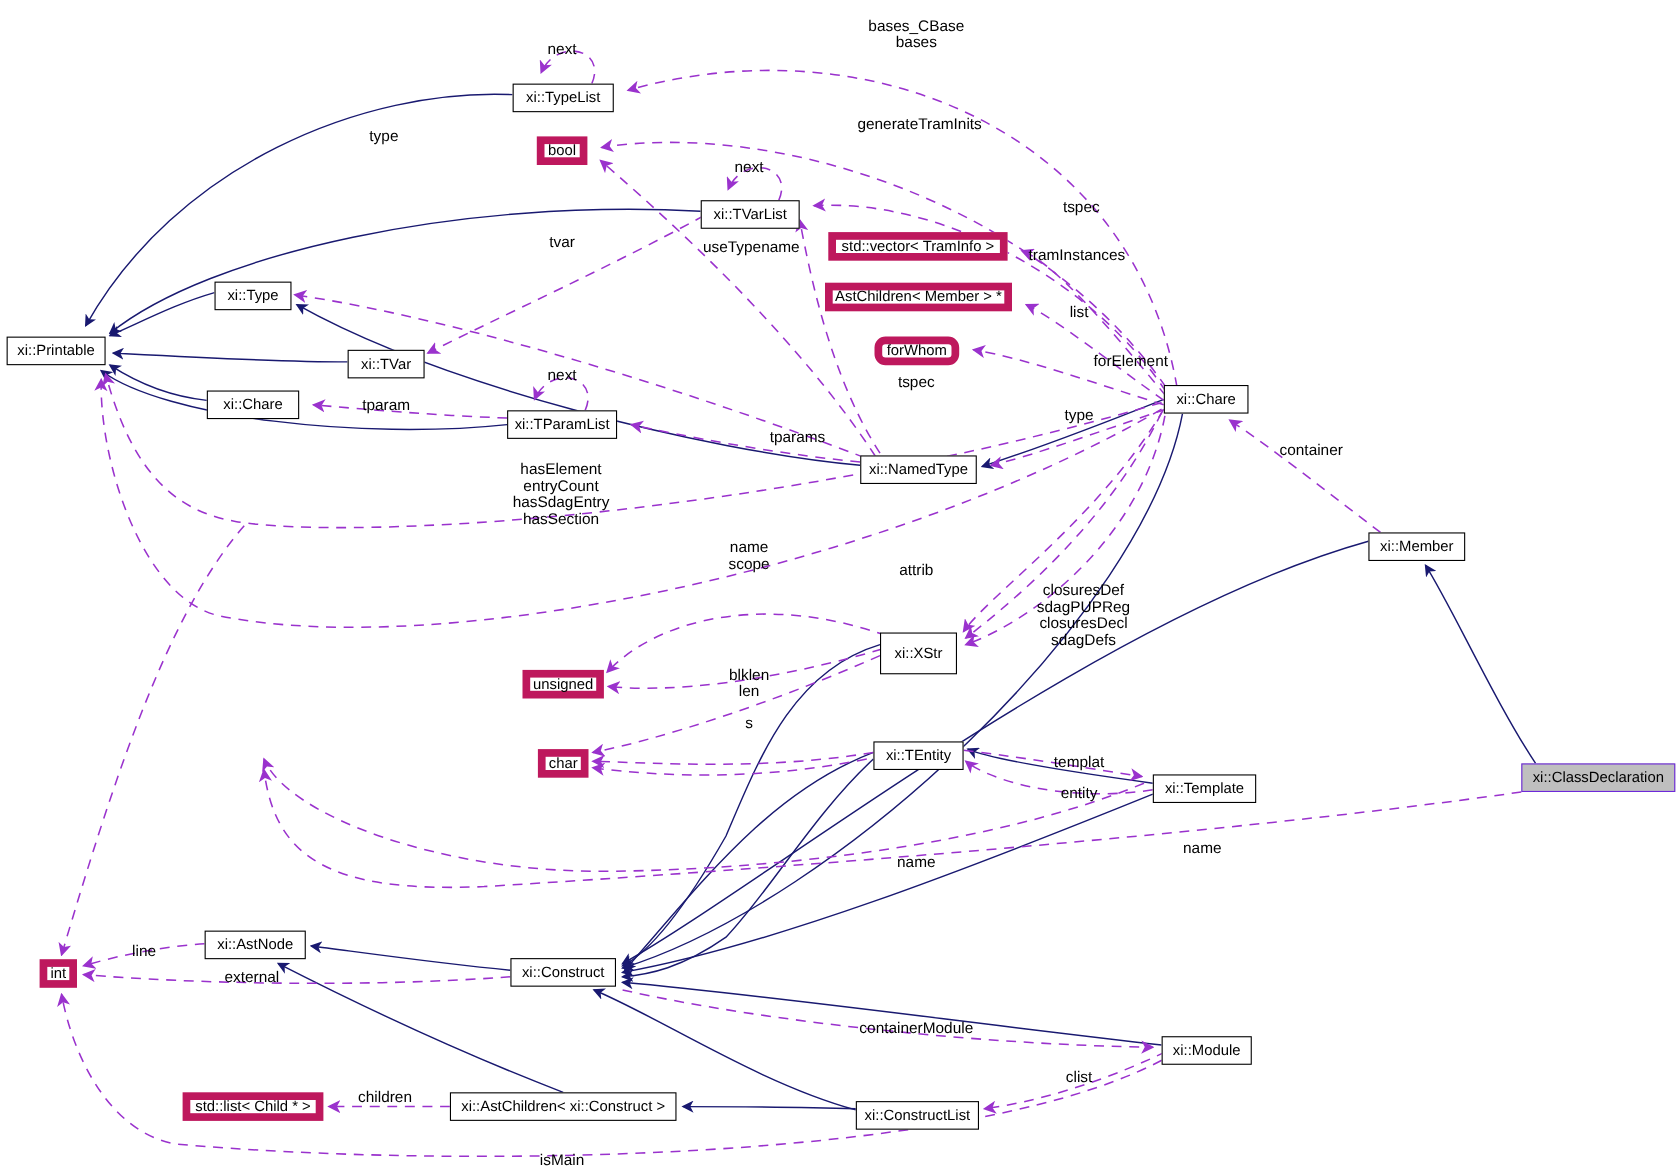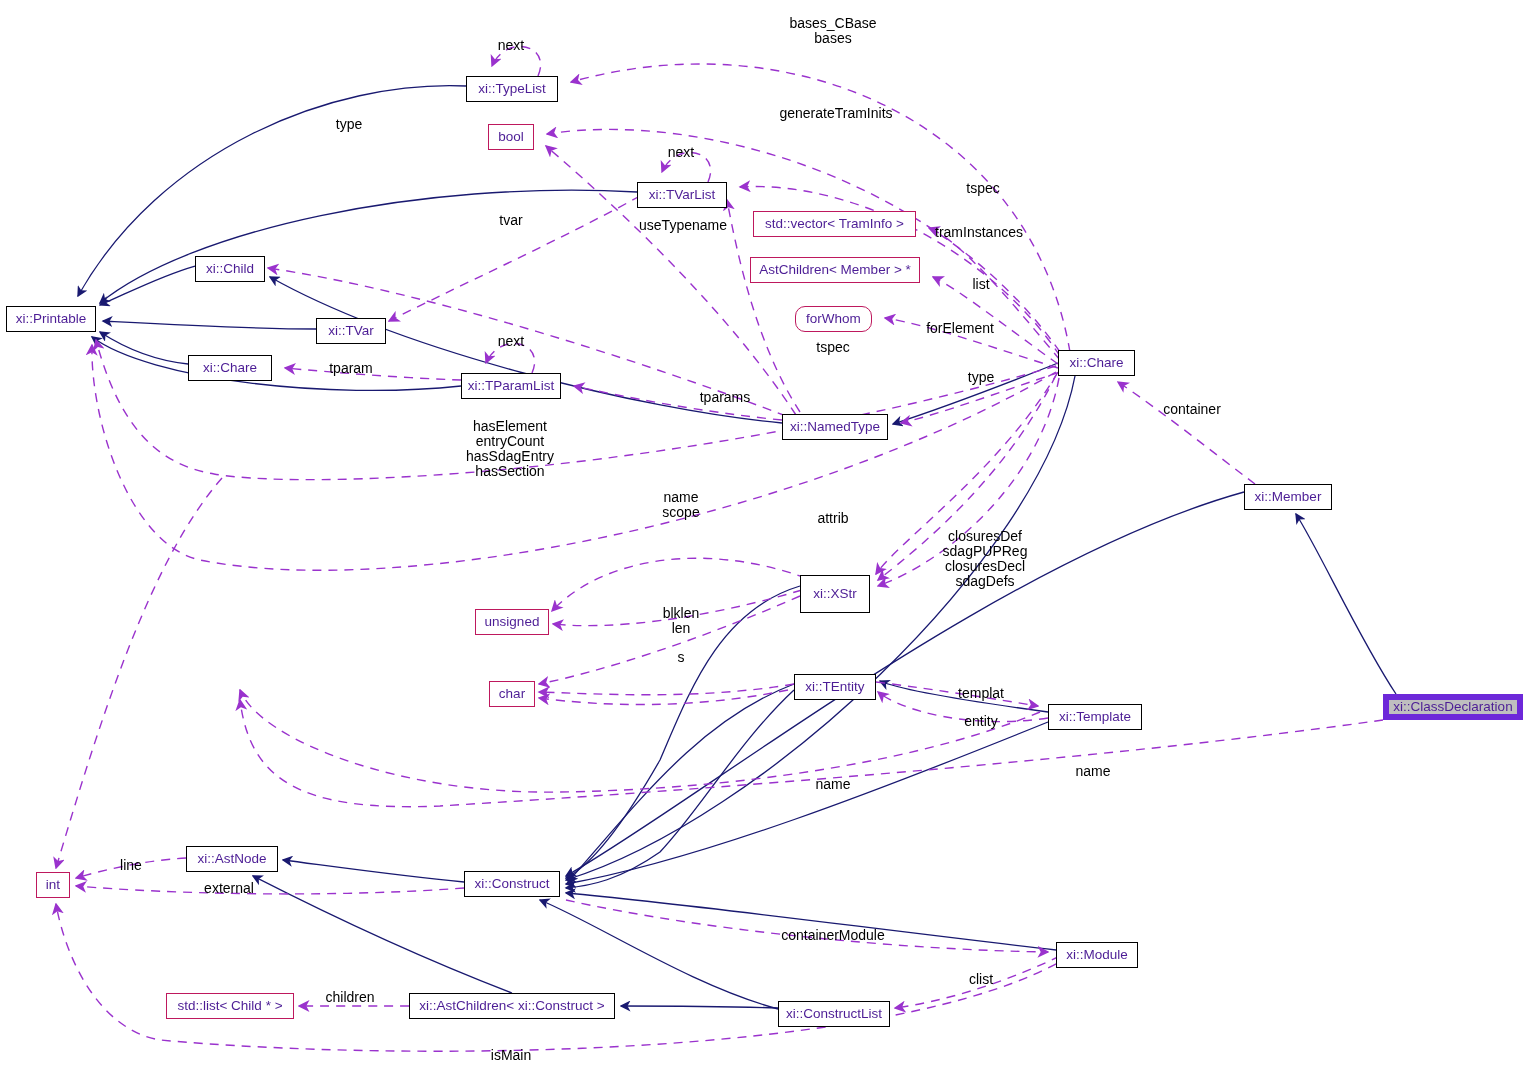--- a/index.html
+++ b/index.html
@@ -3,24 +3,24 @@
 <meta charset="utf-8">
 <title>Collaboration diagram</title>
 <style>
   html,body{margin:0;padding:0;background:#ffffff;}
   body{font-family:"Liberation Sans", sans-serif;}
   #canvas{position:relative;width:1525px;height:1068px;background:#fff;overflow:hidden;}
   svg#edges{position:absolute;left:0;top:0;width:1525px;height:1068px;}
 
   .node{position:absolute;box-sizing:border-box;display:flex;align-items:center;
         justify-content:center;background:#ffffff;white-space:nowrap;
-        font-size:13.5px;color:#4c1d95;line-height:1;}
+        font-size:13.5px;color:#000000;line-height:1;}
   .node.solid{border:1px solid #000000;}
-  .node.dim{border:1px solid #be185d;justify-content:center;}
-  .node.hilite{border:6px solid #6d28d9;background:#bfbfbf;}
+  .node.dim{border:7px solid #be185d;justify-content:center;}
+  .node.hilite{border:1px solid #6d28d9;background:#bfbfbf;}
 
   .elabel{position:absolute;font-size:14px;color:#000;white-space:pre;line-height:15px;
           text-align:center;transform:translate(-50%,-50%);}
 </style>
 </head>
 <body>
 
 <div id="canvas">
 
   <svg id="edges" viewBox="0 0 1525 1068">
@@ -174,21 +174,21 @@
       <div class="node dim" style="left: 753px; top: 211px; width: 163px; height: 26px;">
         <span>std::vector&lt; TramInfo &gt;</span>
       </div>
       <div class="node dim" style="left: 750px; top: 257px; width: 170px; height: 26px;">
         <span>AstChildren&lt; Member &gt; *</span>
       </div>
       <div class="node dim" style="left: 795px; top: 306px; width: 77px; height: 26px; border-radius: 10px;">
         <span>forWhom</span>
       </div>
       <div class="node solid" style="left: 195px; top: 256px; width: 70px; height: 26px;">
-        <span>xi::Child</span>
+        <span>xi::Type</span>
       </div>
       <div class="node solid" style="left: 316px; top: 318px; width: 70px; height: 26px;">
         <span>xi::TVar</span>
       </div>
       <div class="node solid" style="left: 188px; top: 355px; width: 84px; height: 26px;">
         <span>xi::Chare</span>
       </div>
       <div class="node solid" style="left: 461px; top: 373px; width: 100px; height: 26px;">
         <span>xi::TParamList</span>
       </div>
@@ -246,21 +246,21 @@
       <div class="elabel" style="left: 833px; top: 31px;">bases_CBase
 bases</div>
       <div class="elabel" style="left: 836px; top: 113px;">generateTramInits</div>
       <div class="elabel" style="left: 349px; top: 124px;">type</div>
       <div class="elabel" style="left: 681px; top: 152px;">next</div>
       <div class="elabel" style="left: 983px; top: 188px;">tspec</div>
       <div class="elabel" style="left: 511px; top: 220px;">tvar</div>
       <div class="elabel" style="left: 683px; top: 225px;">useTypename</div>
       <div class="elabel" style="left: 979px; top: 232px;">tramInstances</div>
       <div class="elabel" style="left: 981px; top: 284px;">list</div>
-      <div class="elabel" style="left: 960px; top: 328px;">forElement</div>
+      <div class="elabel" style="left: 1028px; top: 328px;">forElement</div>
       <div class="elabel" style="left: 833px; top: 347px;">tspec</div>
       <div class="elabel" style="left: 511px; top: 341px;">next</div>
       <div class="elabel" style="left: 351px; top: 368px;">tparam</div>
       <div class="elabel" style="left: 981px; top: 377px;">type</div>
       <div class="elabel" style="left: 681px; top: 397px; margin-left: 44px;">tparams</div>
       <div class="elabel" style="left: 1192px; top: 409px;">container</div>
       <div class="elabel" style="left: 510px; top: 449px;">hasElement
 entryCount
 hasSdagEntry
 hasSection</div>

